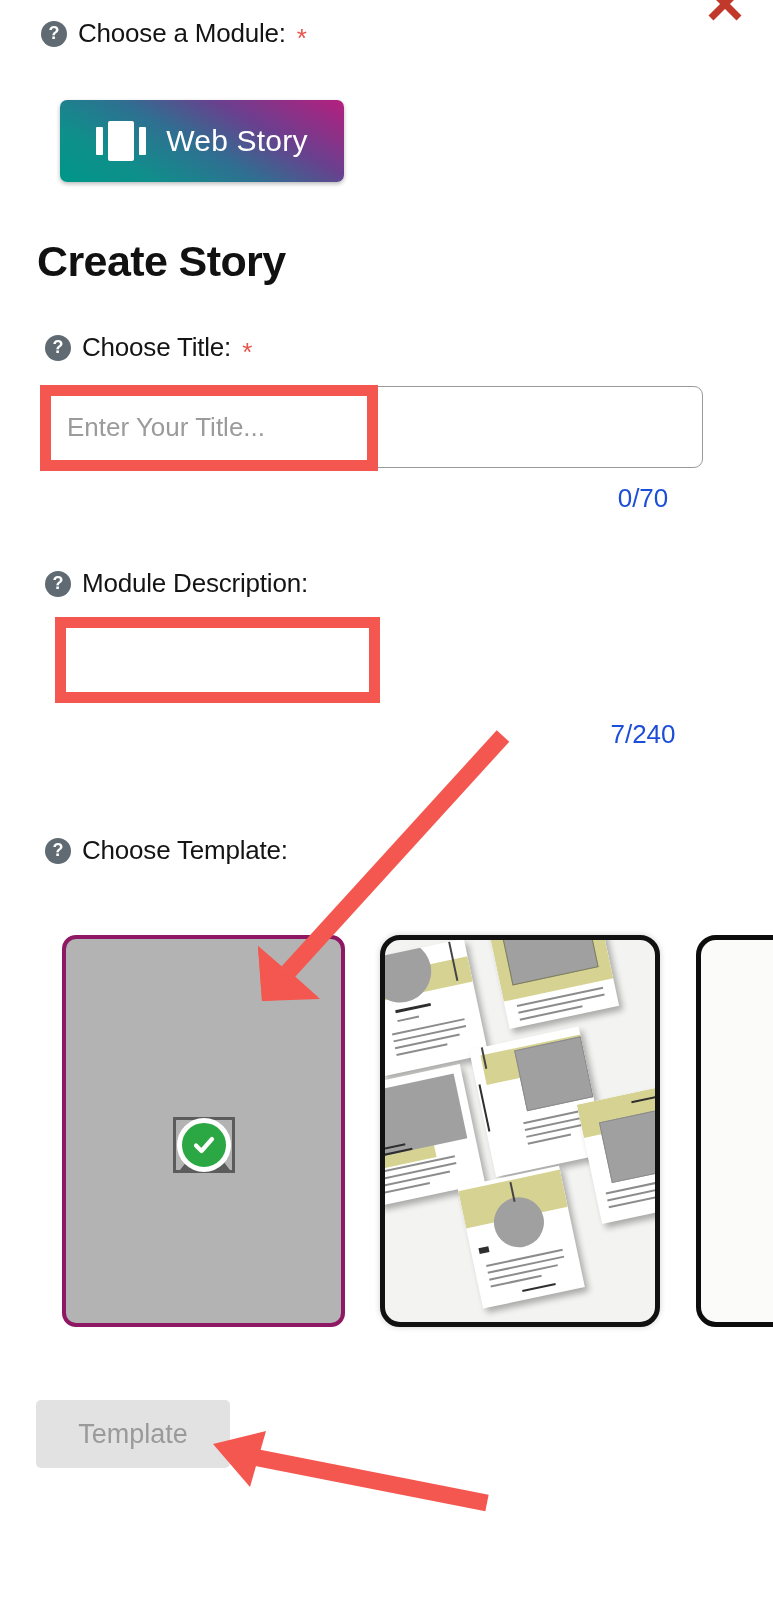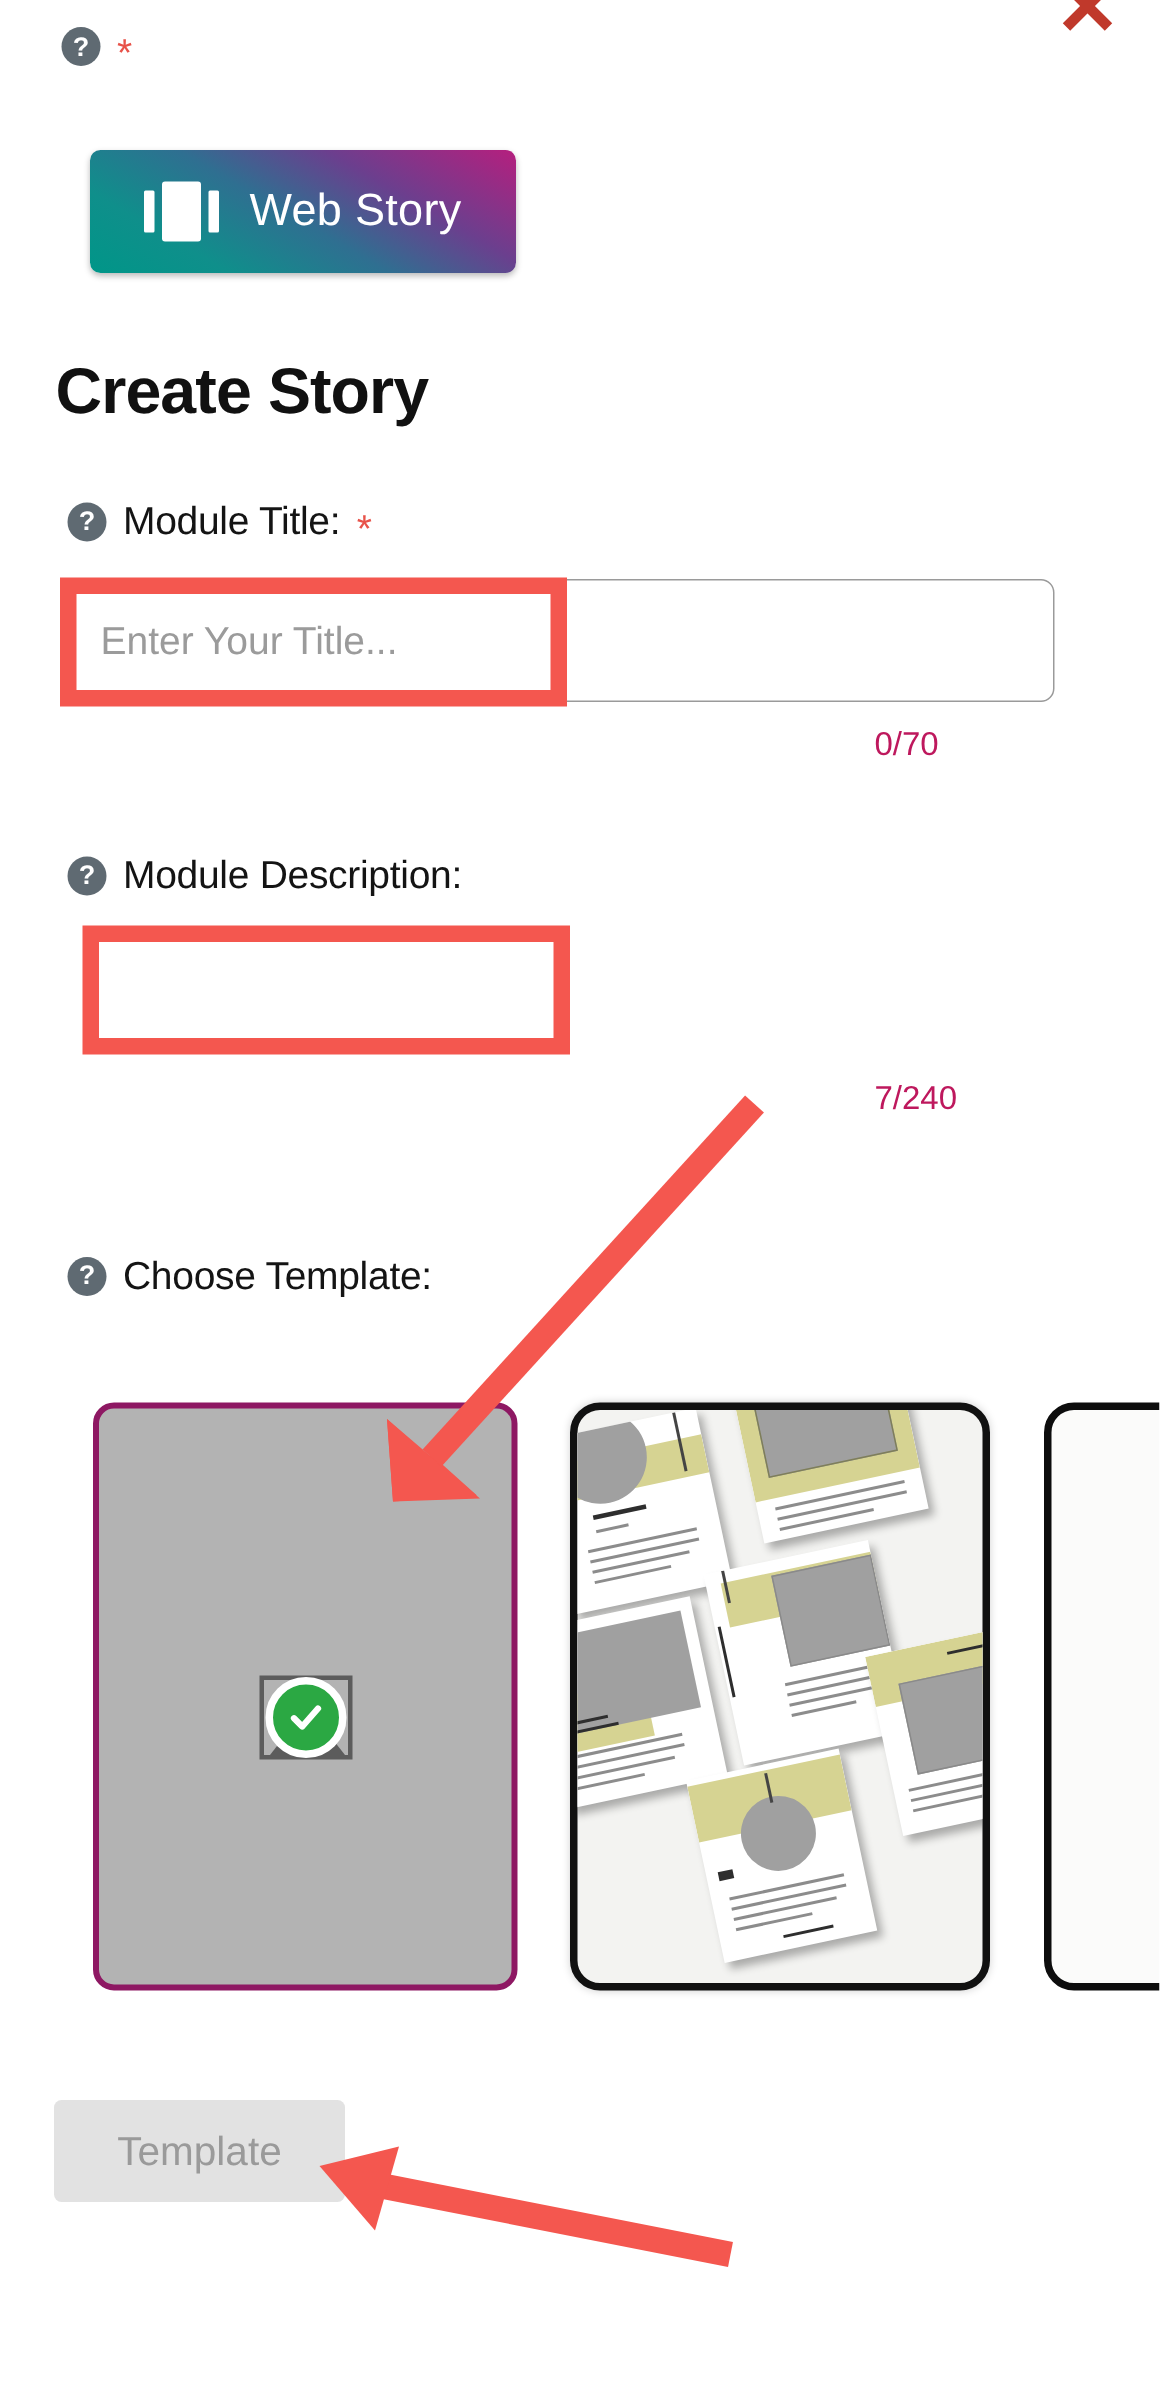--- a/index.html
+++ b/index.html
@@ -145,23 +145,23 @@
     top: 620px;
     width: 663px;
     height: 84px;
     padding: 16px 26px;
     resize: none;
     line-height: 1.35;
   }
 
   .counter {
     position: absolute;
-    font-size: 22px;
-    color: #be185d;
-    text-align: left;
+    font-size: 26px;
+    color: #1d4ed8;
+    text-align: center;
     width: 120px;
   }
   #title-counter { left: 583px; top: 483px; }
   #desc-counter  { left: 583px; top: 719px; }
 
   
   #desc-label { left: 45px; top: 568px; }
 
   
   #template-label { left: 45px; top: 835px; }
@@ -324,37 +324,38 @@
 <div id="page">
 
   <div class="close-x" id="close-button">
     <svg width="44" height="44" viewBox="0 0 44 44">
       <path d="M8 6 L36 34 M36 6 L8 34" stroke="#c0392b" stroke-width="7" stroke-linecap="butt"></path>
     </svg>
   </div>
 
   <div class="field-label-row" id="module-label">
     <span class="help-icon">?</span>
+    <span class="field-label-text">Choose a Module:</span>
     <span class="req-star">*</span>
   </div>
 
   <div id="page-title">Create Story</div>
 
   <div id="module-chip">
     <span class="story-glyph">
       <span class="bar-s"></span>
         <span class="bar-m"></span>
         <span class="bar-s"></span>
     </span>
     <span class="chip-text">Web Story</span>
   </div>
 
   <div class="field-label-row" id="title-label">
     <span class="help-icon">?</span>
-    <span class="field-label-text">Module Title:</span>
+    <span class="field-label-text">Choose Title:</span>
     <span class="req-star">*</span>
   </div>
   <input class="text-input" id="title-input" type="text" placeholder="Enter Your Title..." style="">
   <div class="counter" id="title-counter">0/70</div>
 
   <div class="field-label-row" id="desc-label">
     <span class="help-icon">?</span>
     <span class="field-label-text">Module Description:</span>
   </div>
   <div class="counter" id="desc-counter">7/240</div>

